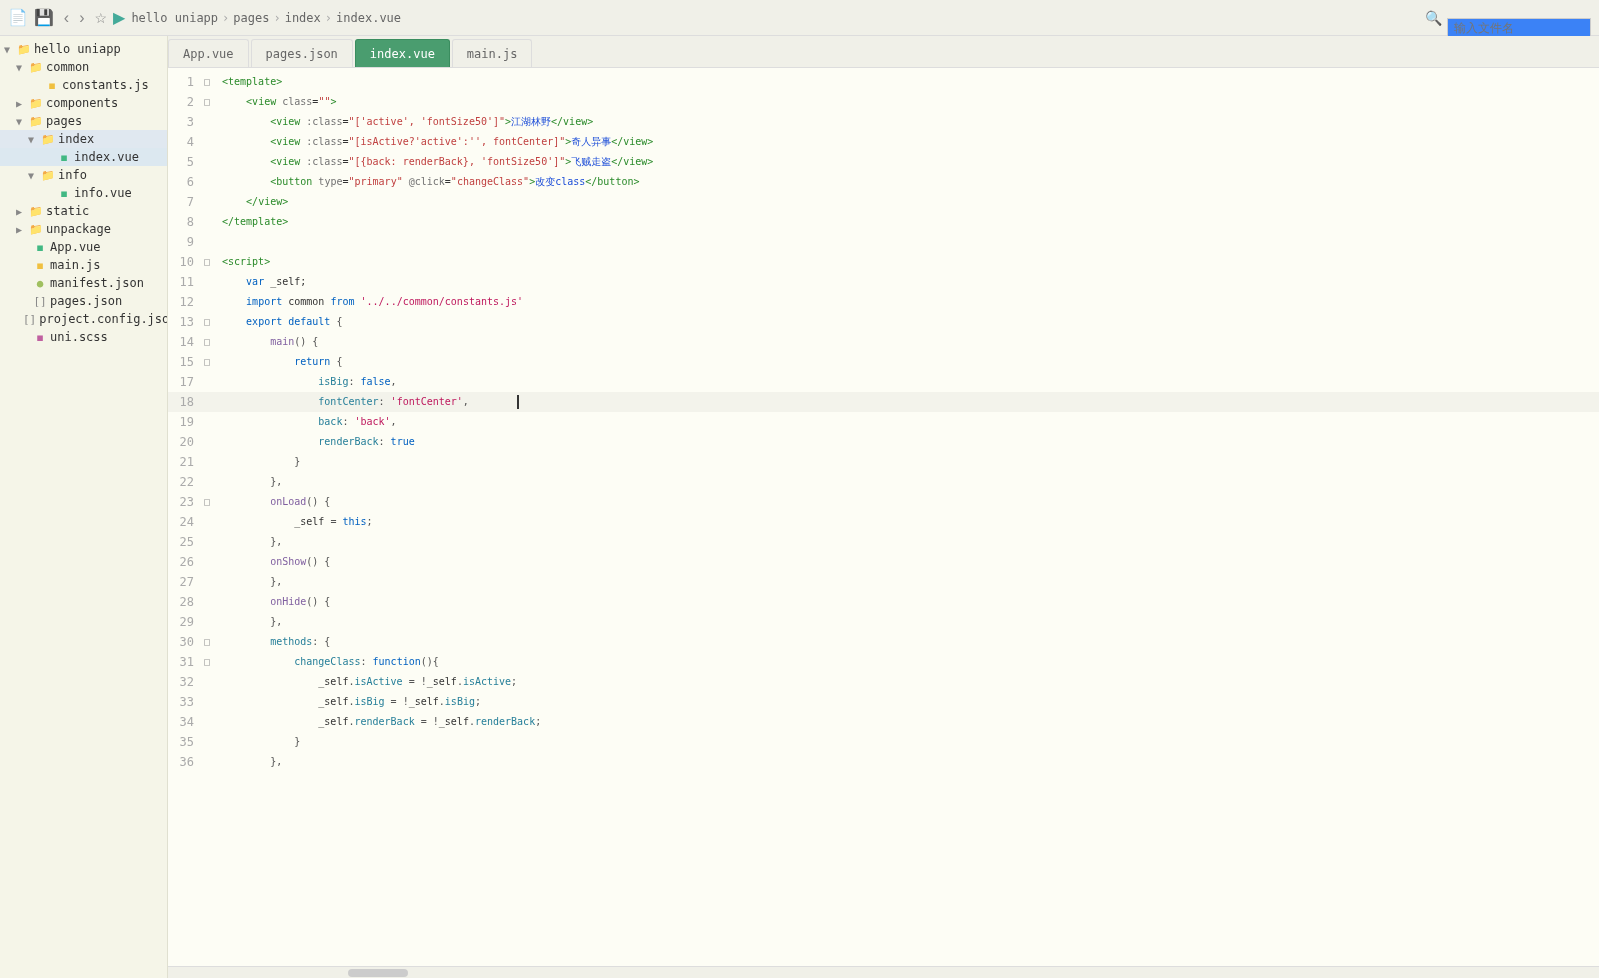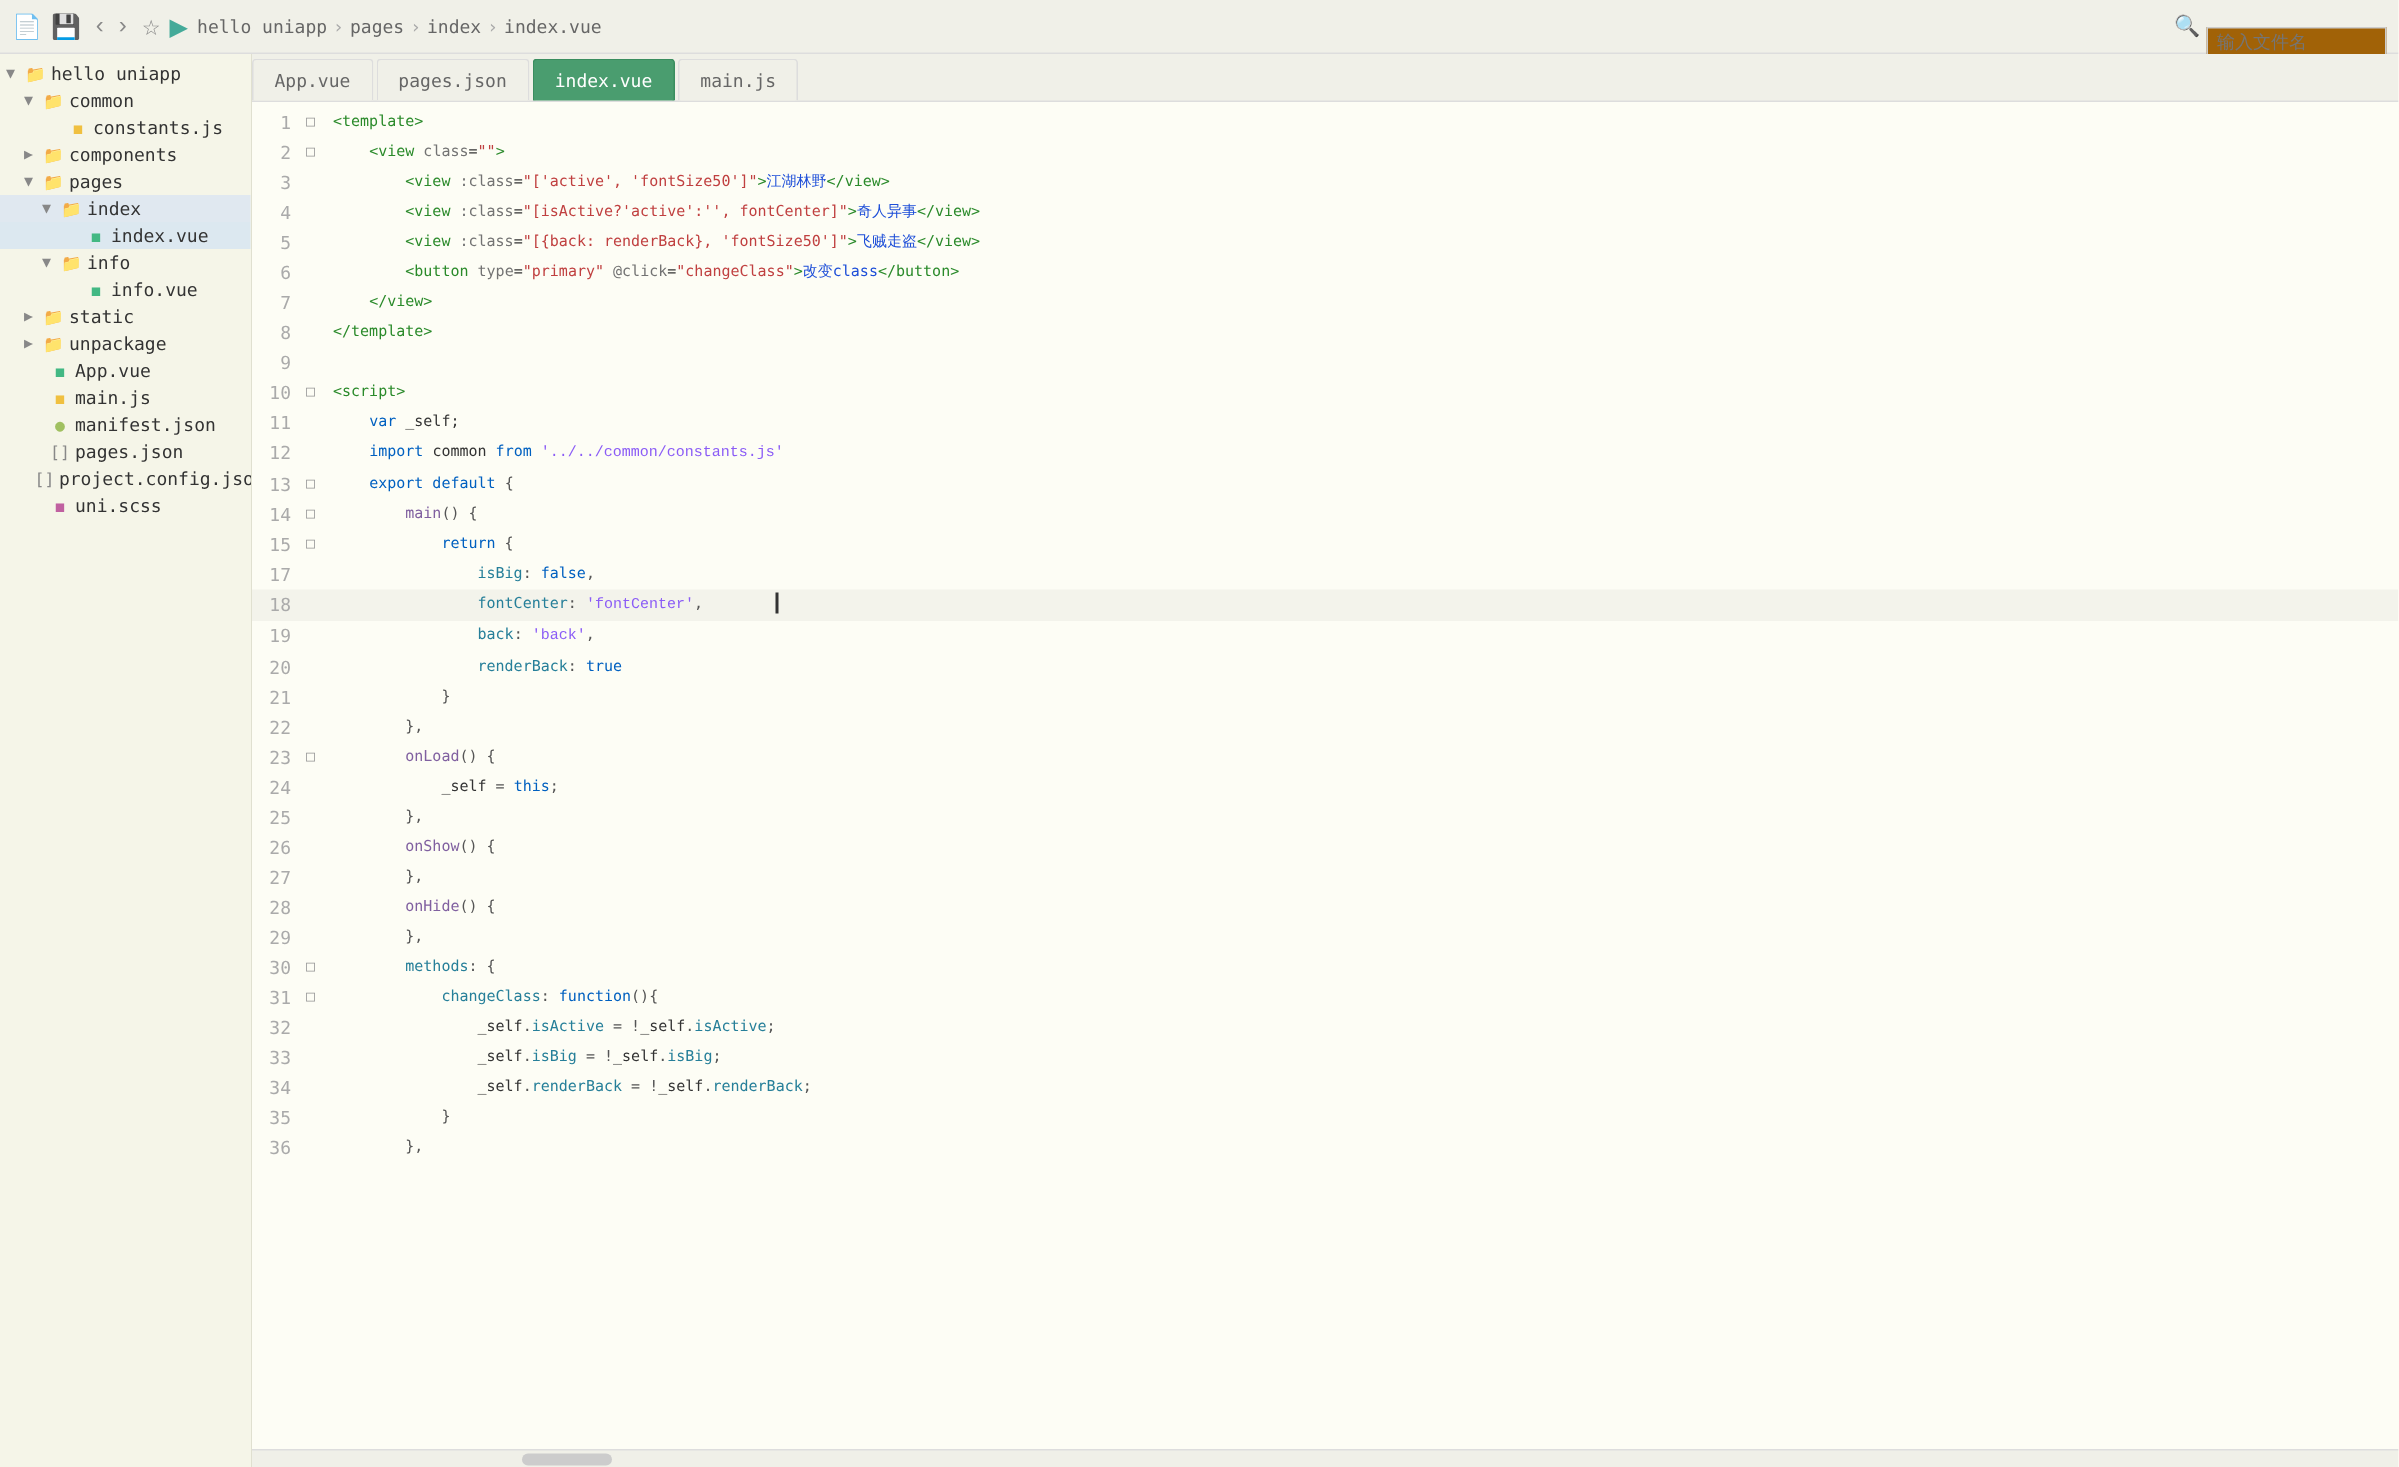--- a/index.html
+++ b/index.html
@@ -18,21 +18,21 @@
     .top-bar-icon { font-size: 16px; color: #666; cursor: pointer; }
     .nav-arrows { display: flex; gap: 2px; }
     .nav-arrow { background: none; border: none; font-size: 16px; color: #888; cursor: pointer; padding: 2px 4px; }
     .nav-arrow:disabled { color: #ccc; }
     .star-btn { background: none; border: none; font-size: 14px; color: #888; cursor: pointer; }
     .run-btn { background: none; border: none; font-size: 16px; color: #4a9; cursor: pointer; }
     .breadcrumb { display: flex; align-items: center; gap: 4px; font-size: 12px; color: #666; flex: 1; }
     .breadcrumb-sep { color: #aaa; }
     .search-area { display: flex; align-items: center; gap: 4px; margin-left: auto; }
     .search-icon { color: #888; font-size: 14px; }
-    .search-input { border: 1px solid #ccc; background: #a16207; padding: 2px 6px; font-size: 12px; width: 120px; outline: none; margin-top: 20px; }
+    .search-input { border: 1px solid #ccc; background: #3b82f6; padding: 2px 6px; font-size: 12px; width: 144px; outline: none; margin-top: 20px; }
 
     
     .main-layout { display: flex; height: calc(978px - 36px); }
 
     
     .sidebar {
       width: 168px;
       background: #f5f5e8;
       border-right: 1px solid #e0e0d0;
       overflow-y: auto;
@@ -119,21 +119,21 @@
       white-space: pre;
       font-size: 10px;
       line-height: 20px;
       padding-left: 4px;
     }
     
     .c-tag { color: #2a8a2a; }
     .c-attr { color: #737373; }
     .c-val { color: #c04040; }
     .c-keyword { color: #0060c0; }
-    .c-string { color: #8b5cf6; font-family: Liberation Mono, monospace; }
+    .c-string { color: #be185d; }
     .c-boolean { color: #0060c0; }
     .c-func { color: #8060a0; }
     .c-var { color: #333; }
     .c-prop { color: #267f99; }
     .c-punct { color: #555; }
     .c-chinese { color: #1d4ed8; }
     .cursor-line { background: rgba(0,0,0,0.04); }
 
     
     .bottom-scroll {

